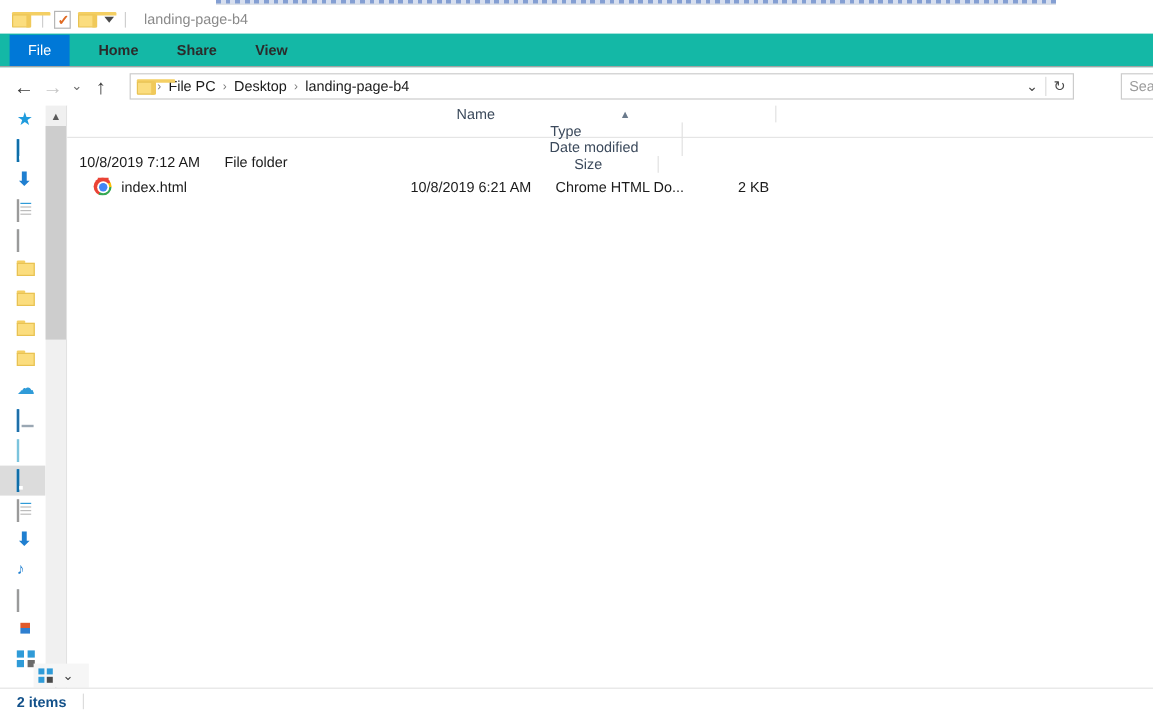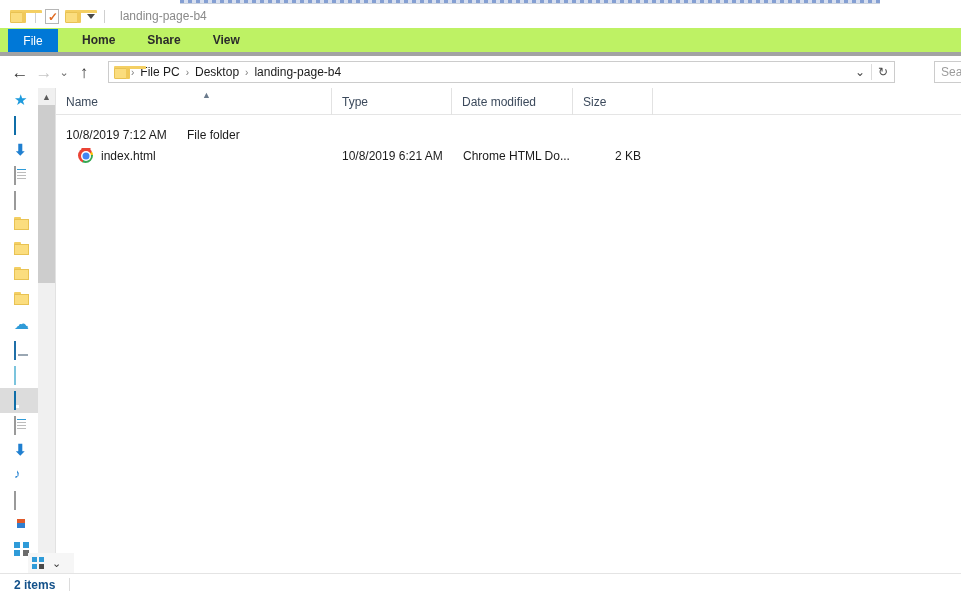--- a/index.html
+++ b/index.html
@@ -62,21 +62,21 @@
     color: #e06a22; font-weight: bold;
   }
   .chev-down-small {
     width: 0; height: 0; border-left: 4px solid transparent;
     border-right: 4px solid transparent; border-top: 5px solid #4a4a4a;
   }
 
   
   .ribbon {
     position: absolute; left: 0; top: 28px; width: 961px; height: 28px;
-    background: #bef264; border-bottom: 4px solid #a3a3a3;
+    background: #14b8a6; border-bottom: 1px solid #a3a3a3;
     display: flex; align-items: stretch; text-align: right;
   }
   .tab-file {
     background: #0078d7; color: #fff; font-size: 12px;
     display: flex; align-items: center; justify-content: center;
     width: 50px; margin: 1px 0 0 8px;
   }
   .tab {
     font-size: 12px; color: #2b2b2b; display: flex; align-items: center;
     padding: 0 16px; white-space: nowrap; font-weight: bold;
@@ -211,21 +211,21 @@
     background: #e2e2e2;
   }
 
   
   .listarea {
     position: absolute; left: 56px; top: 88px; width: 905px; height: 490px;
     background: #fff;
   }
   .colhead {
     position: relative; height: 27px; border-bottom: 1px solid #e5e5e5;
-    display: flex; align-items: flex-start;
+    display: flex; align-items: center; flex-direction: column;
   }
   .col {
     position: relative; height: 27px; display: flex; align-items: center;
     font-size: 12px; color: #3c4a5c; padding-left: 10px;
     border-right: 1px solid #e2e2e2;
   }
   .col.name { width: 276px; }
   .col.date { width: 121px; }
   .col.type { width: 120px; }
   .col.size { width: 80px; }

